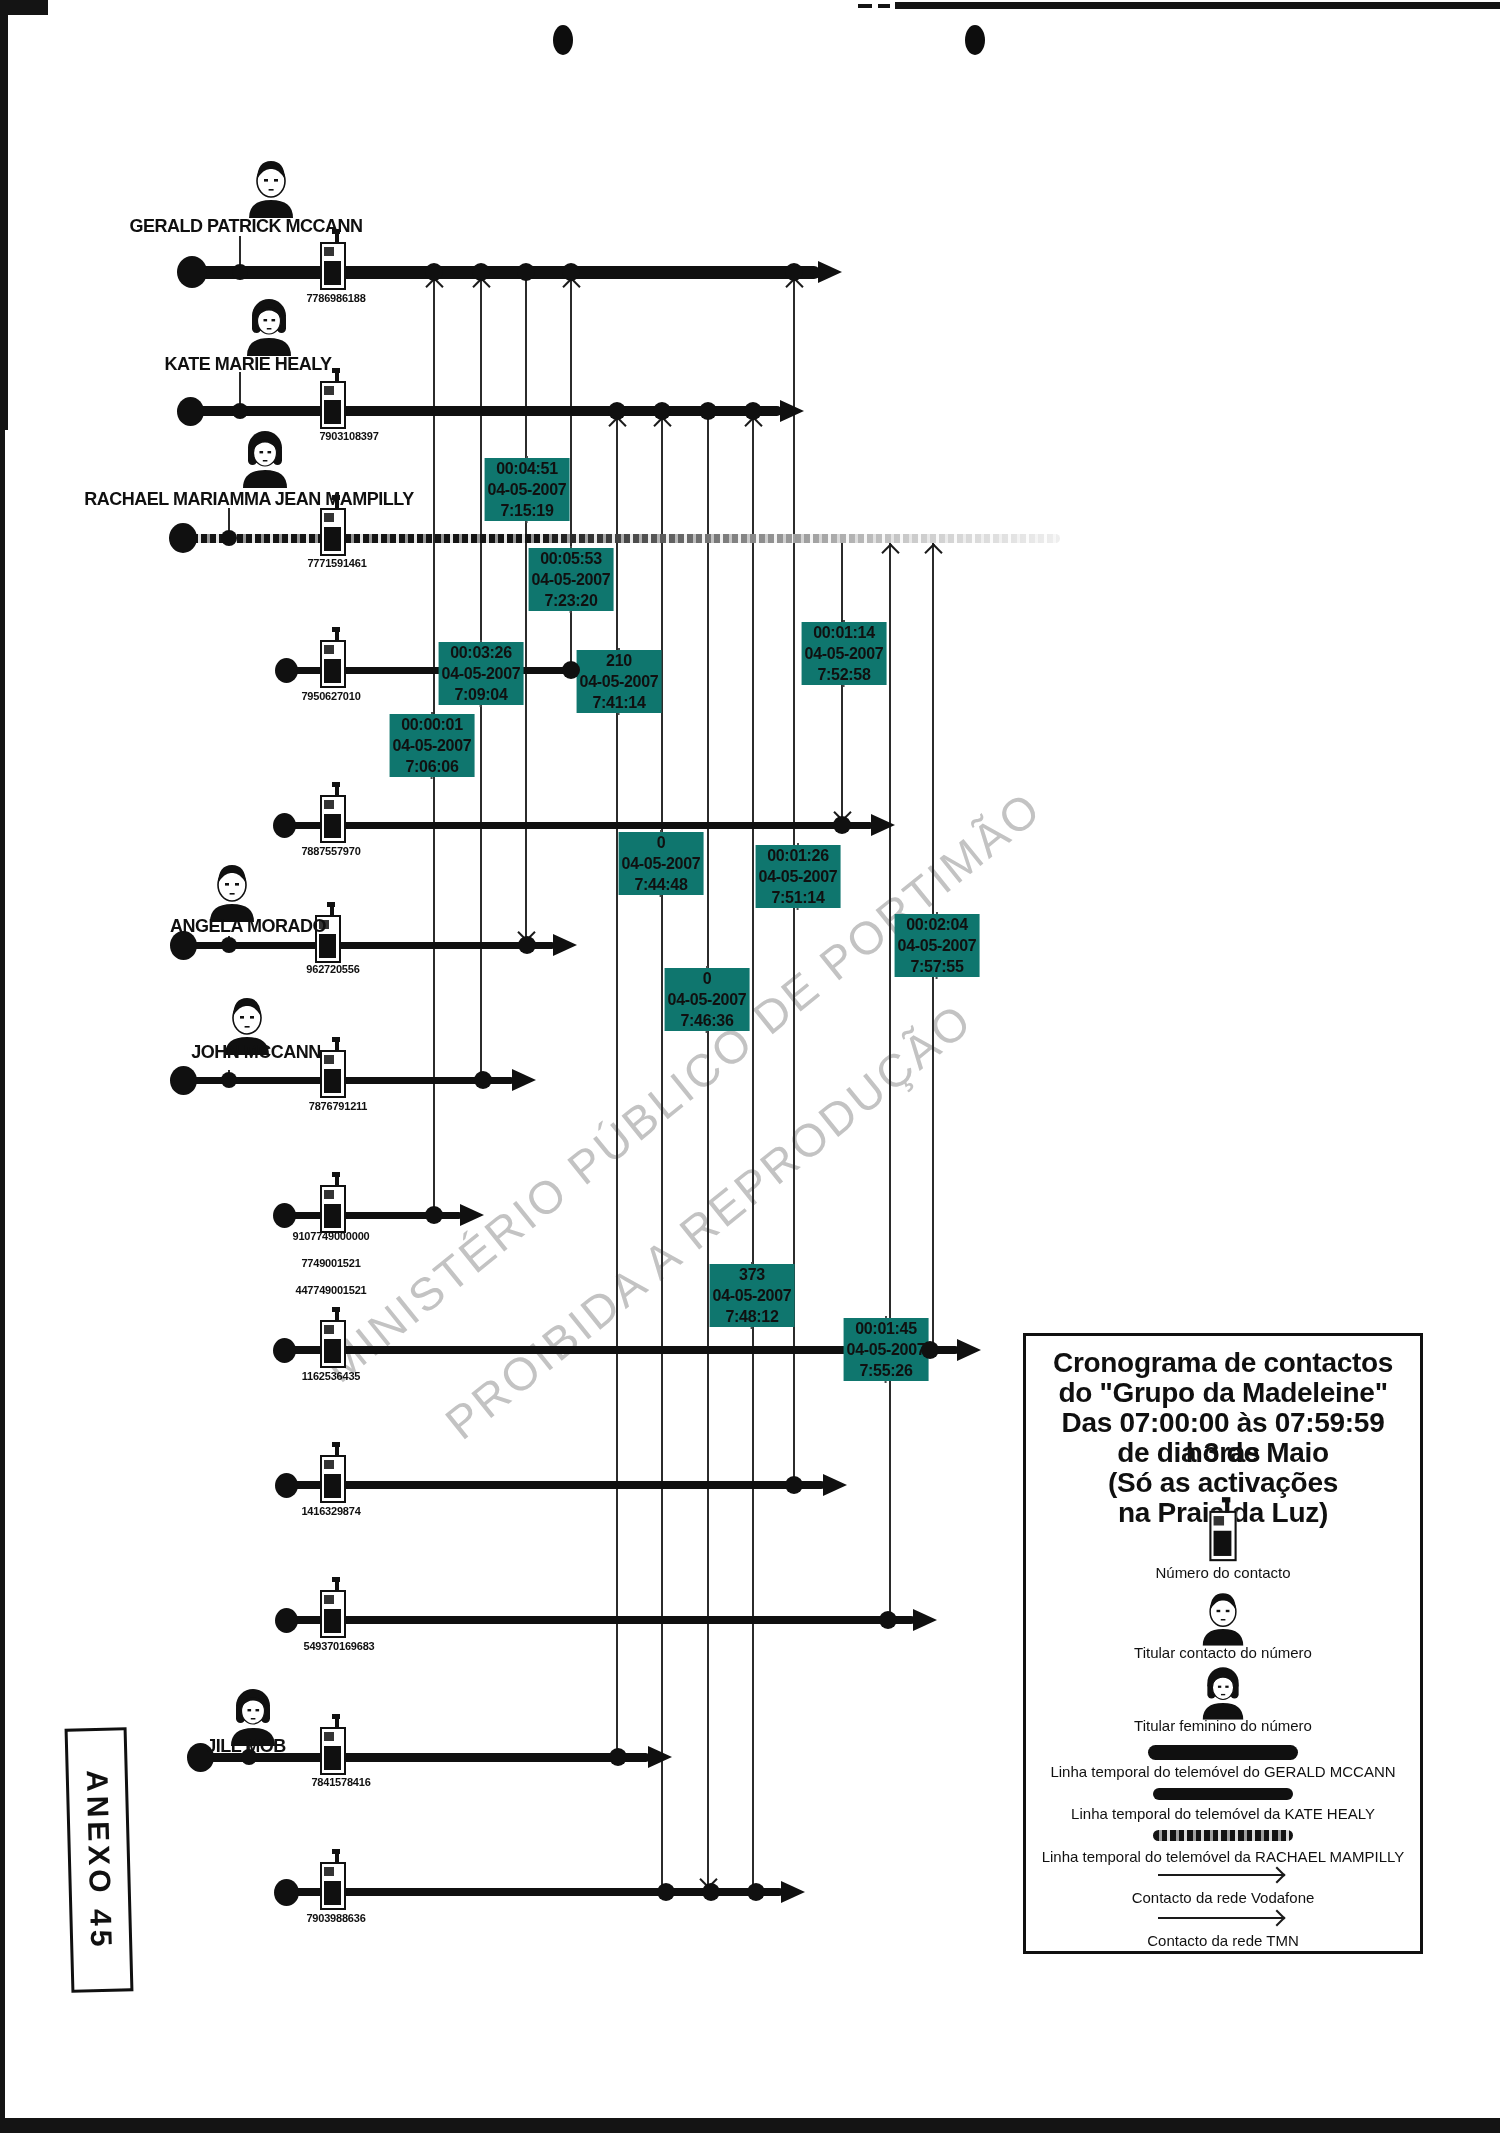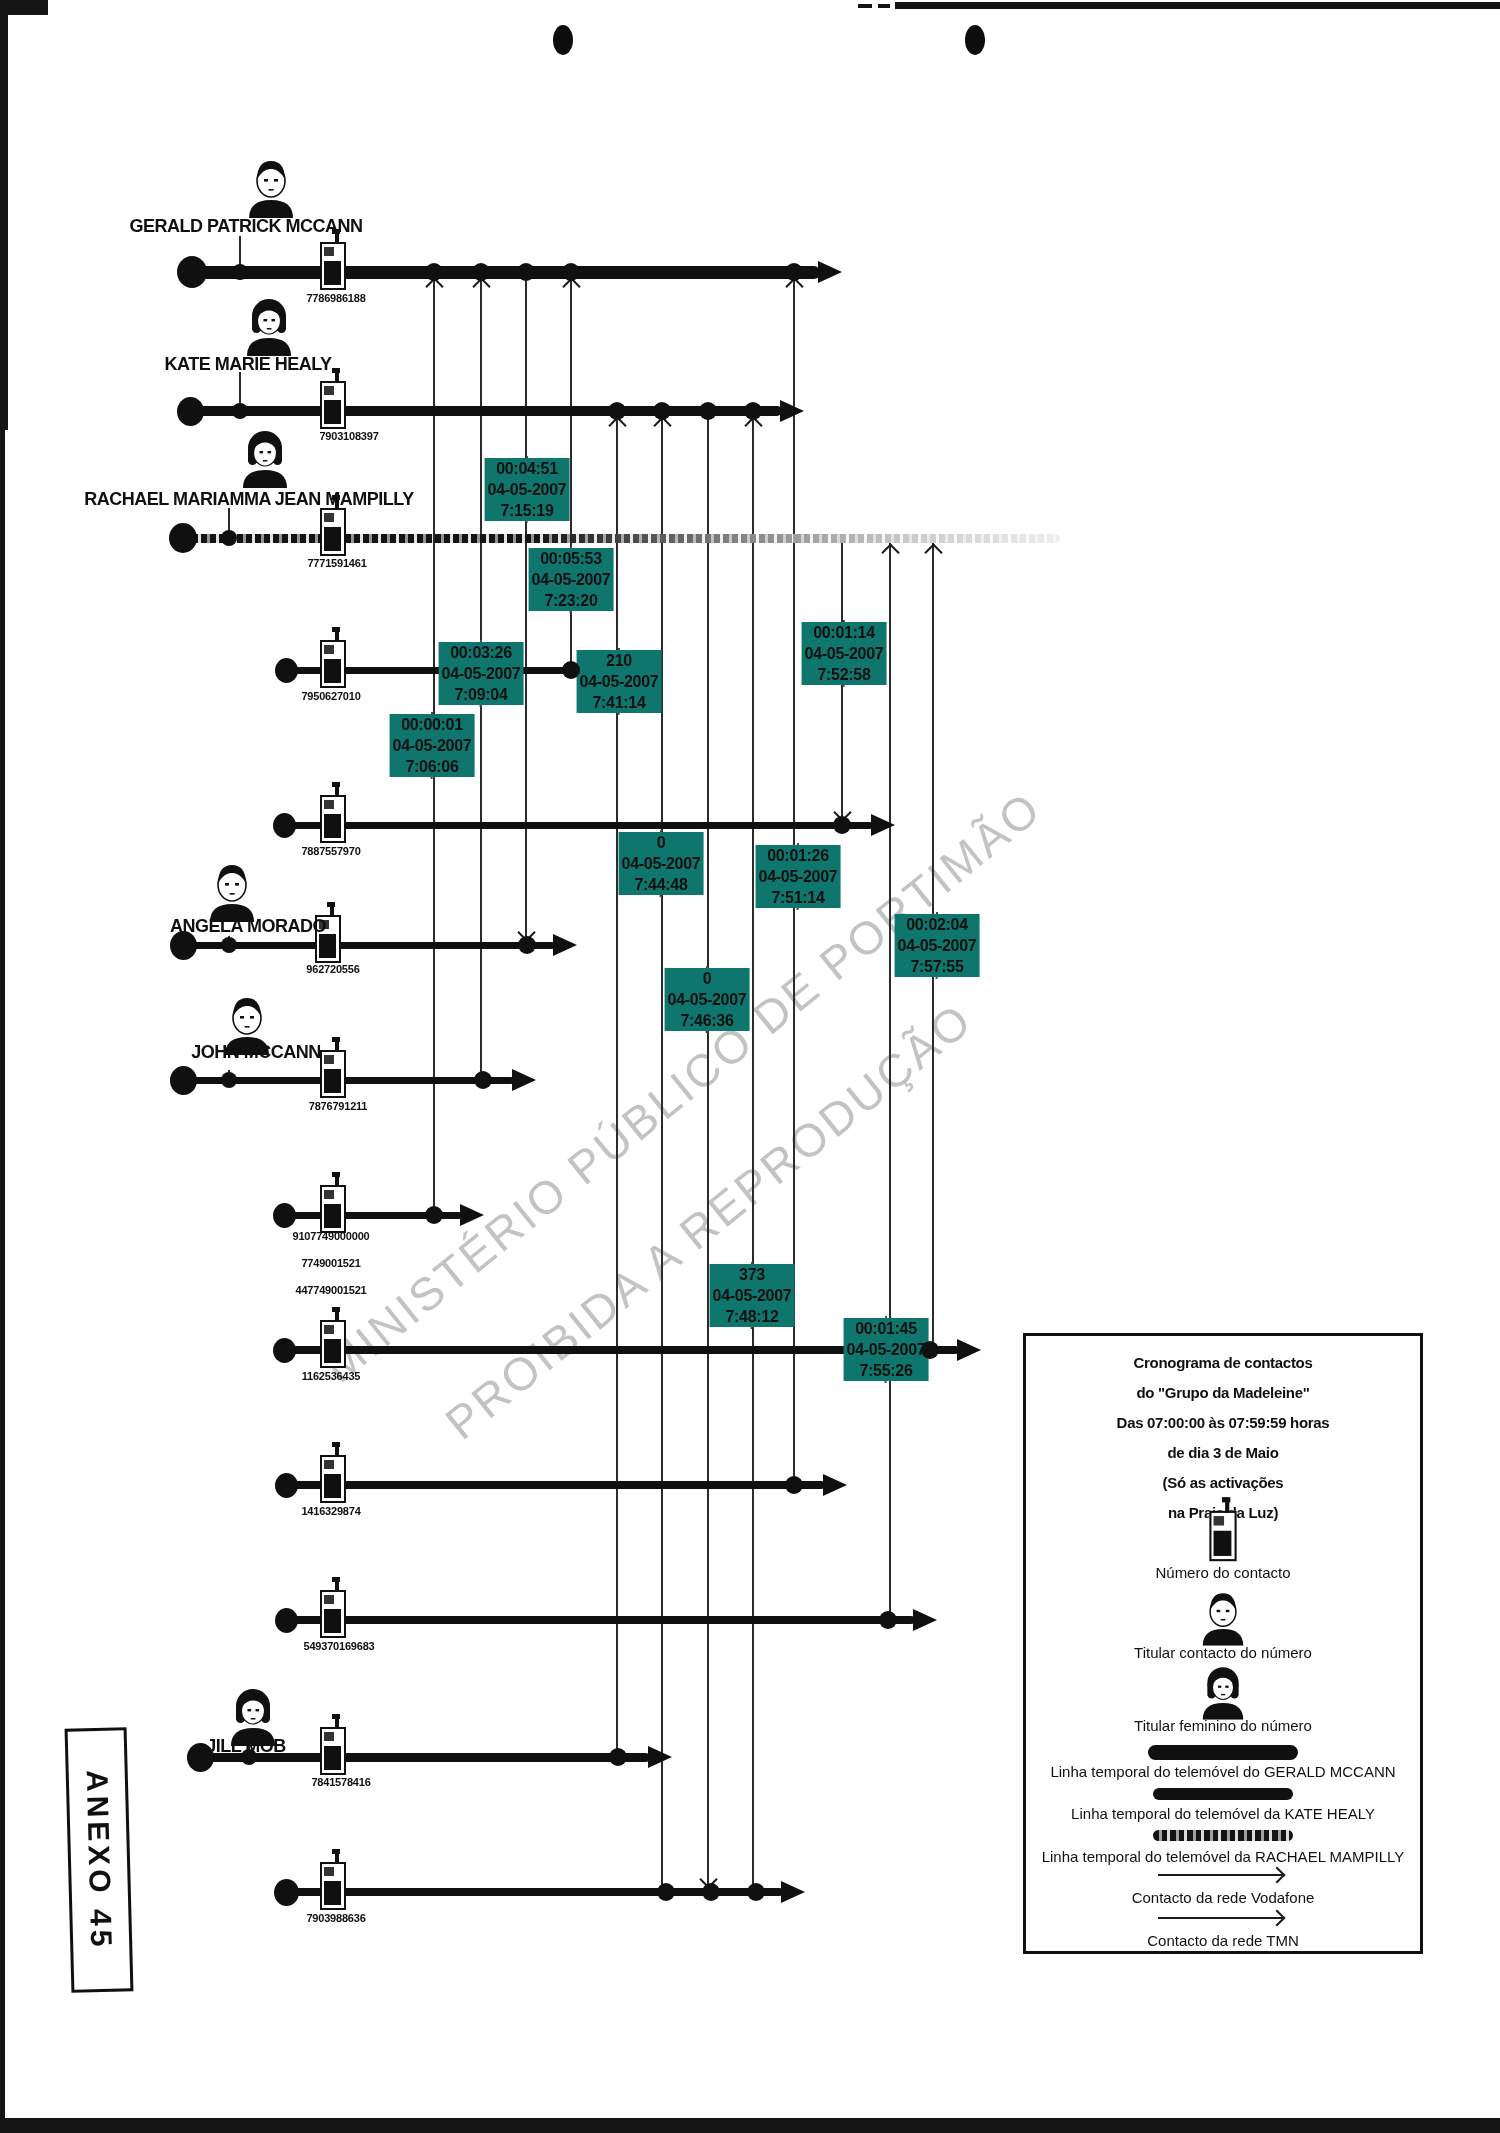--- a/index.html
+++ b/index.html
@@ -28,21 +28,21 @@
           transform:translateX(-50%);white-space:nowrap;z-index:6;}
   .pname{position:absolute;font-weight:bold;font-size:18px;letter-spacing:-0.5px;
          transform:translateX(-50%);white-space:nowrap;z-index:6;}
   .ts{position:absolute;transform:translateX(-50%);text-align:center;
       font-weight:bold;font-size:16px;line-height:21px;letter-spacing:-0.3px;z-index:4;}
   .ts .dashline{position:absolute;left:50%;top:-2px;bottom:-2px;margin-left:-1px;
       border-left:2px dotted #4a4a4a;}
   .ts span{display:block;background:#0f766e;position:relative;padding:0 3px;}
   .person{position:absolute;z-index:6;}
   #legend-box{position:absolute;border:3px solid #101010;background:#fff;z-index:7;}
-  .lg-title{position:absolute;width:100%;text-align:center;font-weight:bold;font-size:15px;
+  .lg-title{position:absolute;width:100%;text-align:center;font-weight:bold;font-size:28px;
             line-height:30px;letter-spacing:-0.3px;}
   .lg-label{position:absolute;width:100%;text-align:center;font-size:15px;color:#111;}
   .lg-bar{position:absolute;background:#101010;border-radius:8px;}
   .lg-bar.speckled{background:repeating-linear-gradient(90deg,#141414 0 6px, rgba(20,20,20,.4) 6px 9px,#141414 9px 14px, rgba(20,20,20,.15) 14px 17px);}
   .lg-arrowline{position:absolute;height:2px;background:#1a1a1a;}
   #watermark{position:absolute;z-index:1;pointer-events:none;}
   .wm{position:absolute;font-size:46px;letter-spacing:3px;color:#c3c3c3;white-space:nowrap;
       transform-origin:left center;transform:rotate(-39deg);}
   #anexo-tab{position:absolute;left:68px;top:1728px;width:56px;height:258px;
       border:3px solid #101010;transform:rotate(-1.5deg);z-index:7;background:#fff;

